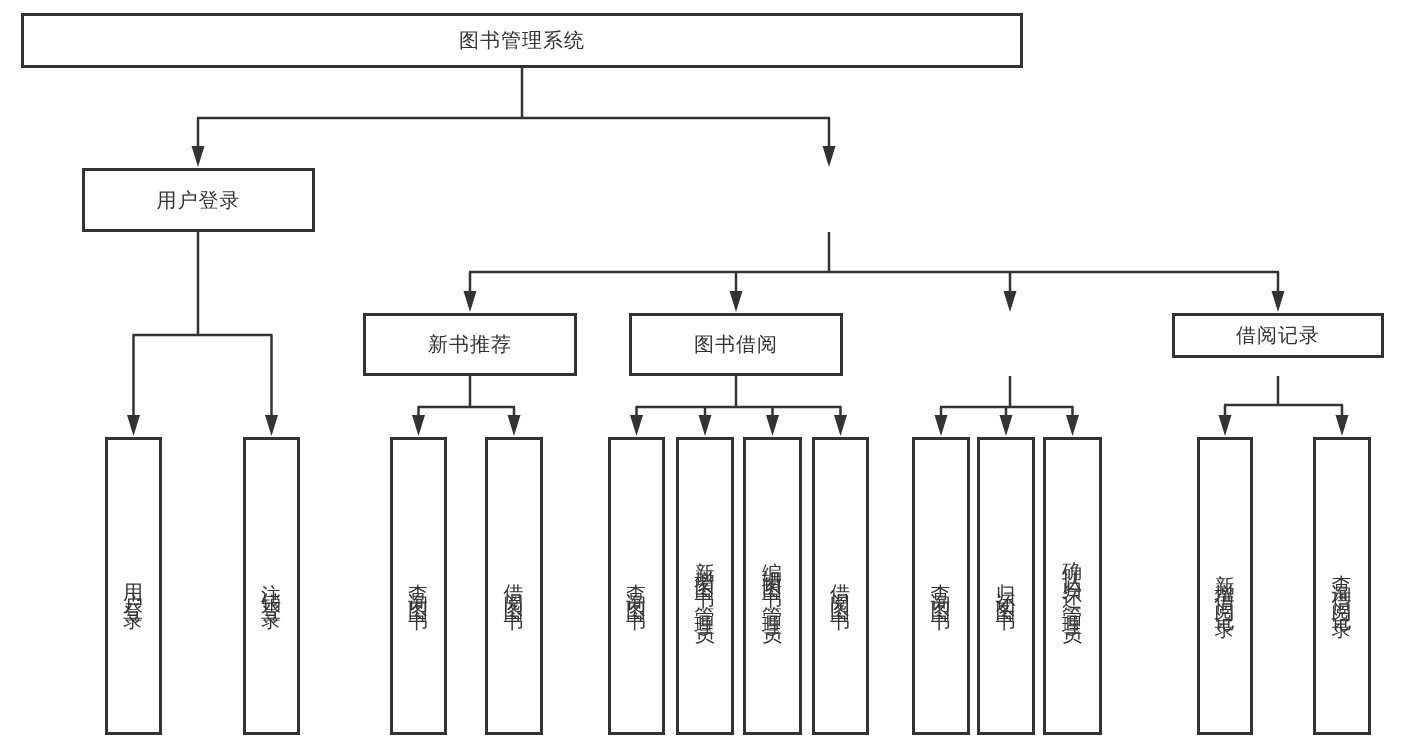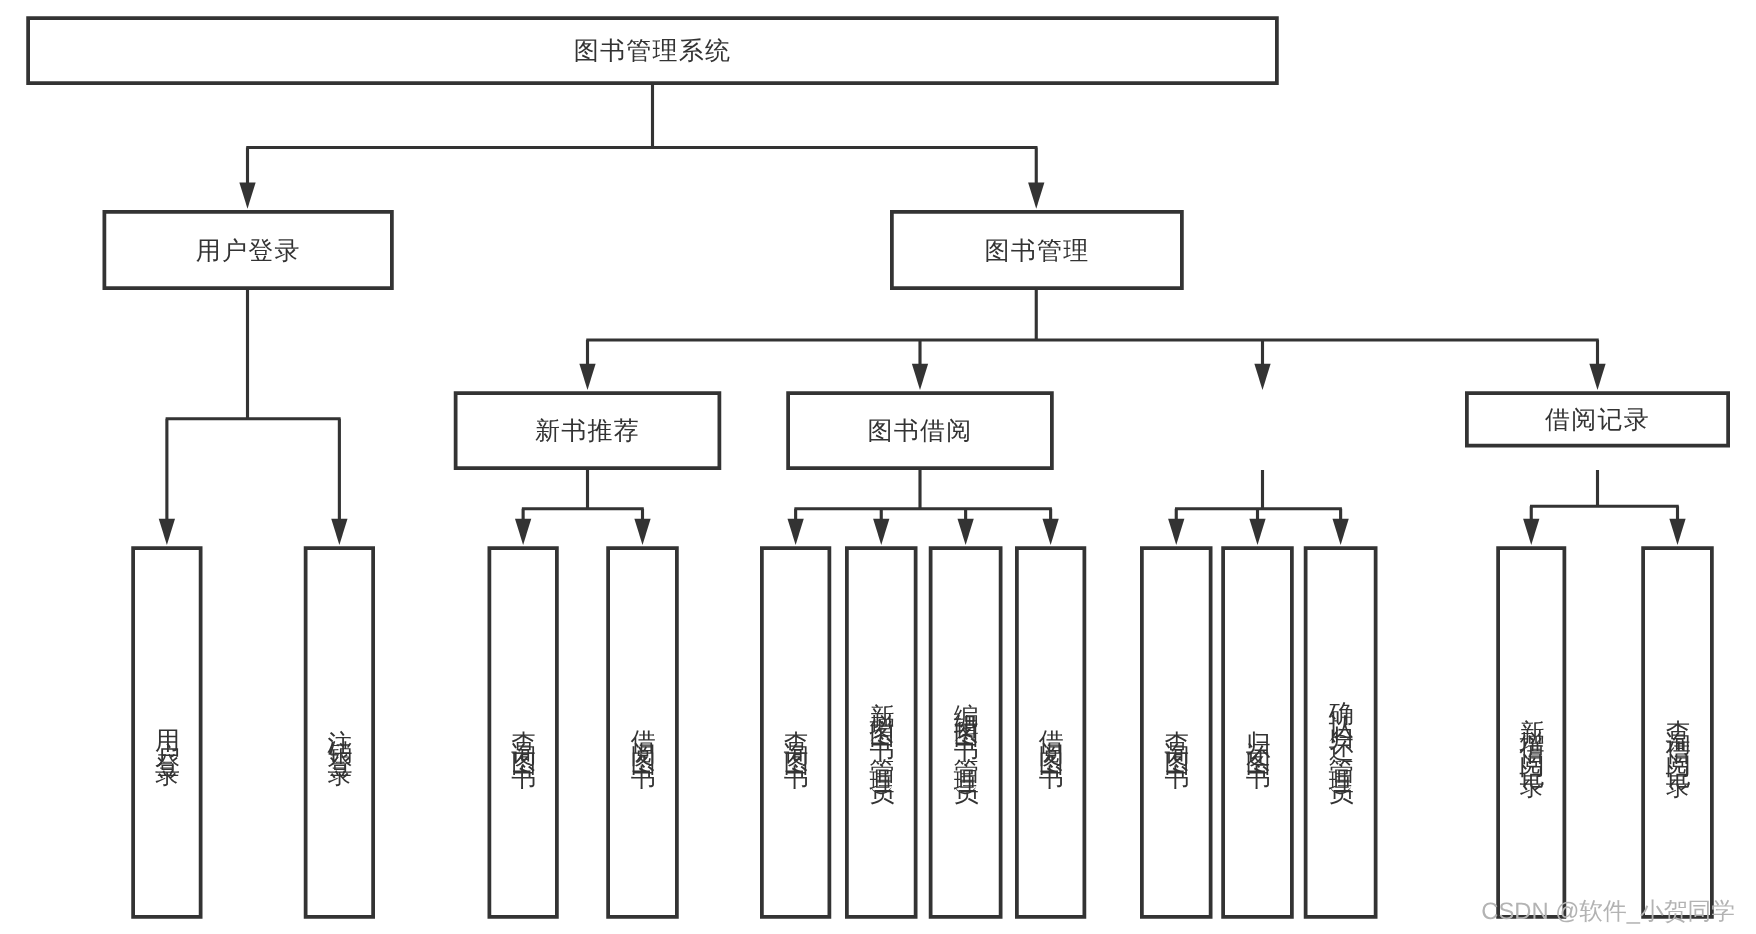--- a/index.html
+++ b/index.html
@@ -127,23 +127,20 @@
     </g>
   </svg>
 
   <div class="node hnode n-root">
     <span>图书管理系统</span>
   </div>
 
   <div class="node hnode n-user-login">
     <span>用户登录</span>
   </div>
-  <div class="node hnode n-book-mgmt">
-    <span>图书管理</span>
-  </div>
 
   <div class="node hnode n-book-borrow">
     <span>图书借阅</span>
   </div>
   <div class="node hnode n-new-book-rec">
     <span>新书推荐</span>
   </div>
   <div class="node hnode n-borrow-records">
     <span>借阅记录</span>
   </div>
@@ -185,15 +182,14 @@
     <span>确认归还（管理员）</span>
   </div>
 
   <div class="node vnode leaf l-e1">
     <span>新增借阅记录</span>
   </div>
   <div class="node vnode leaf l-e2">
     <span>查询借阅记录</span>
   </div>
 
-  <div class="watermark">CSDN @软件_小贺同学</div>
 
 </div>
 
 </body></html>

